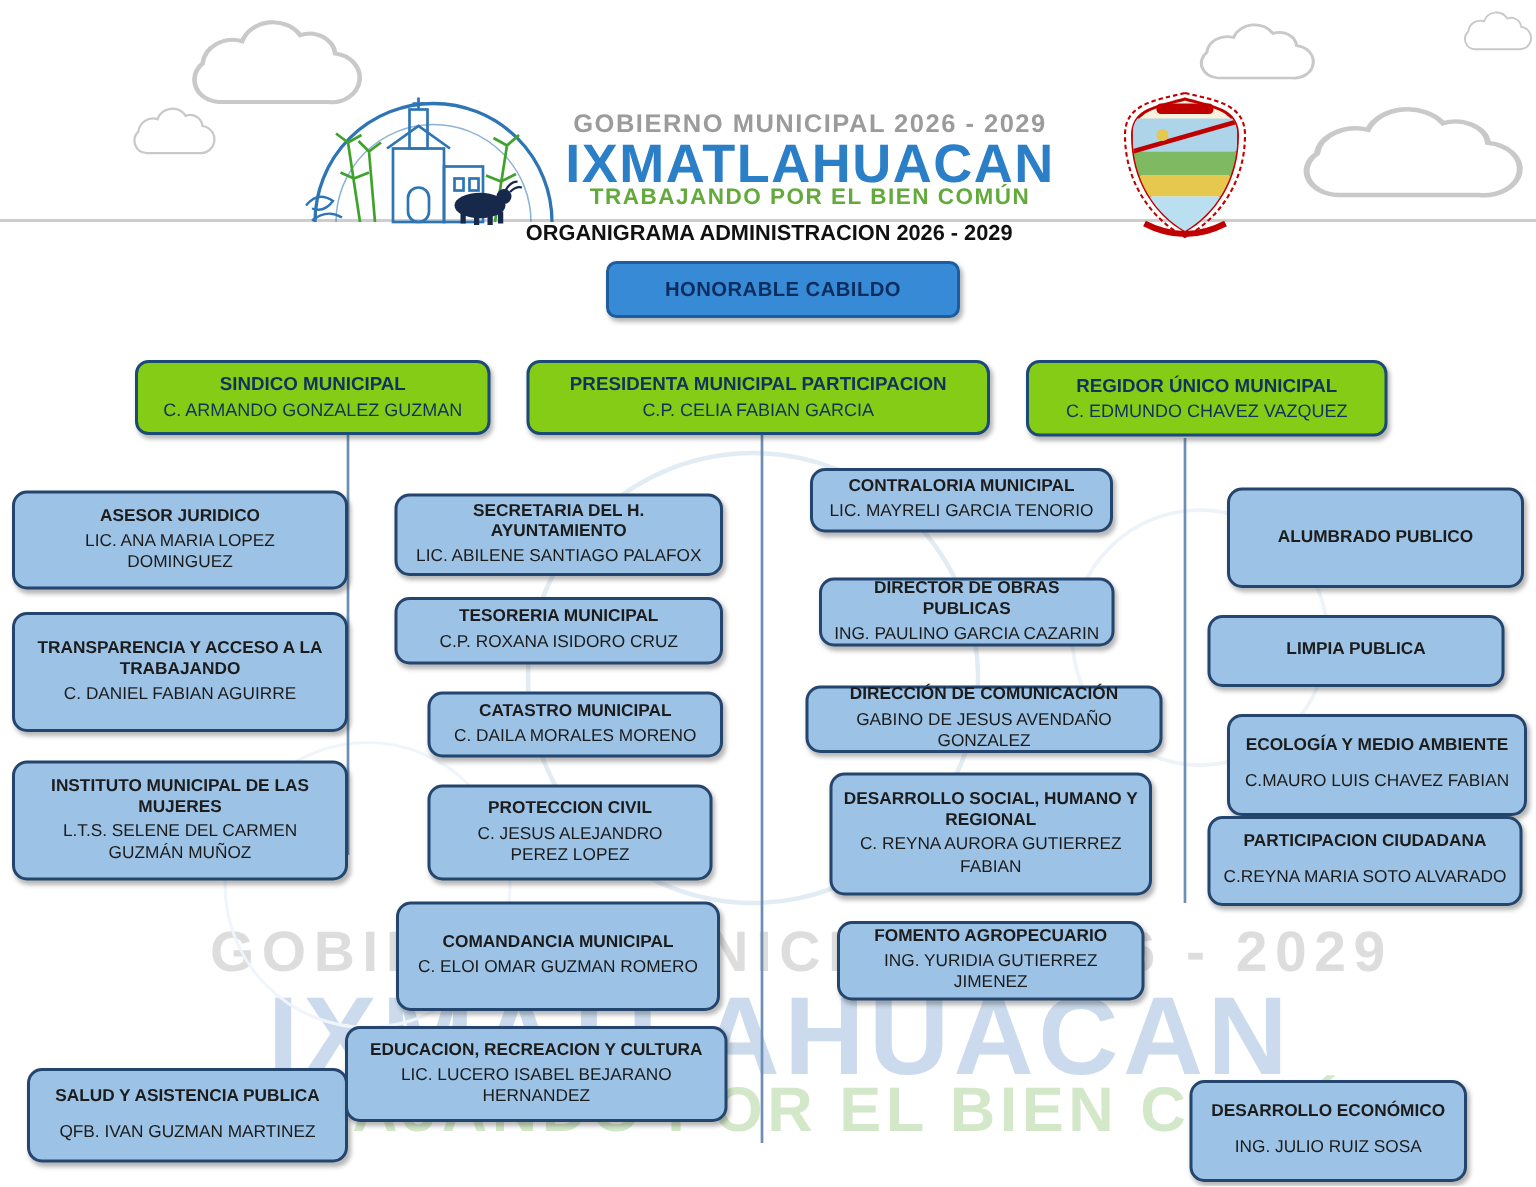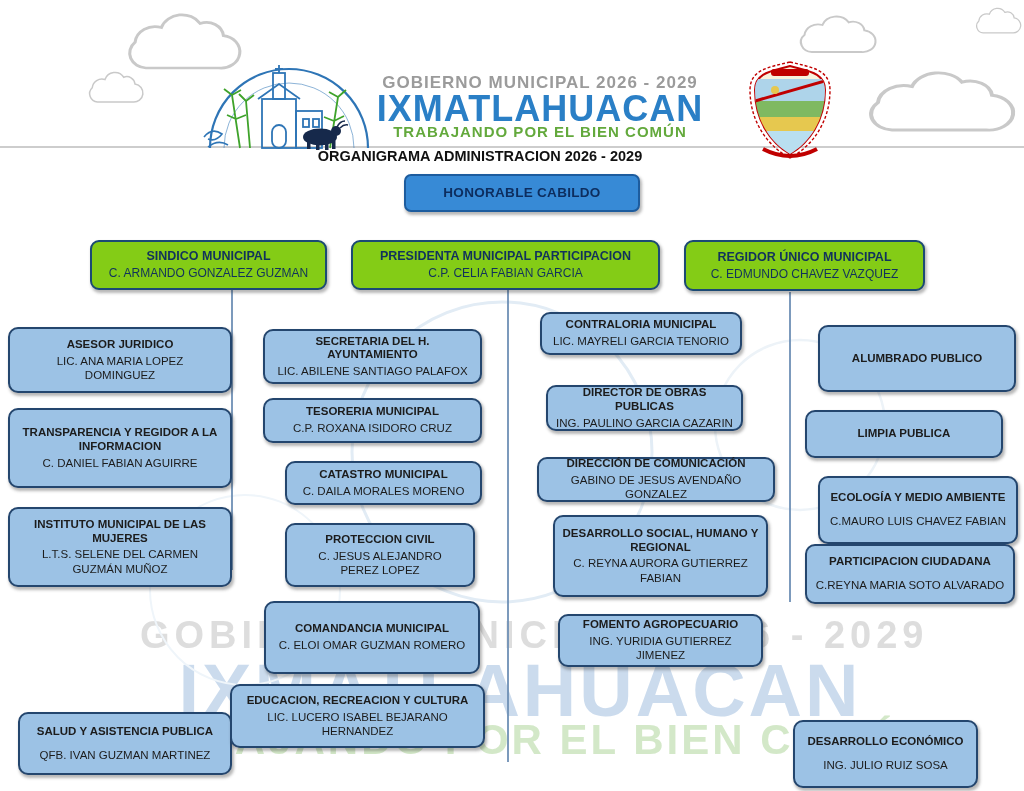--- a/index.html
+++ b/index.html
@@ -5,21 +5,21 @@
   html,body{margin:0;padding:0;background:#ffffff;}
   #stage{
     position:relative;width:1024px;height:791px;overflow:hidden;background:#ffffff;
     font-family:"Liberation Sans", sans-serif;
   }
   
   .hdr{position:absolute;text-align:center;z-index:3;white-space:nowrap;}
   .hdr-gov{left:320px;top:73px;width:440px;font-size:17px;font-weight:bold;color:#9b9b9b;letter-spacing:1px;}
   .hdr-muni{left:320px;top:88px;width:440px;font-size:36px;font-weight:bold;color:#2a7fc6;letter-spacing:1px;}
   .hdr-slogan{left:320px;top:123px;width:440px;font-size:15px;font-weight:bold;color:#63a93c;letter-spacing:1px;}
-  .hdr-doc{left:285px;top:148px;width:390px;font-size:14.5px;font-weight:bold;color:#111;z-index:3;}
+  .hdr-doc{left:285px;top:148px;width:390px;font-size:14.5px;font-weight:bold;color:#111;z-index:3;text-align:right;}
   
   .wm{position:absolute;text-align:center;font-weight:bold;z-index:1;white-space:nowrap;}
   .wm1{top:614px;left:140px;width:760px;font-size:38px;letter-spacing:5px;color:rgba(170,170,170,.40);}
   .wm2{top:648px;left:130px;width:780px;font-size:74px;letter-spacing:3px;color:rgba(125,165,210,.40);}
   .wm3{top:716px;left:100px;width:840px;font-size:42px;letter-spacing:3px;color:rgba(150,200,125,.42);}
   
   #decor{position:absolute;left:0;top:0;z-index:2;pointer-events:none;}
   
   .obox{
     position:absolute;display:flex;flex-direction:column;align-items:center;justify-content:center;
@@ -142,21 +142,21 @@
   <div class="obox dark" style="left:684px;top:240px;width:241px;height:51px">
     <div class="t">REGIDOR ÚNICO MUNICIPAL</div>
     <div class="n">C. EDMUNDO CHAVEZ VAZQUEZ</div>
   </div>
 
   <div class="obox child" style="left:8px;top:327px;width:224px;height:66px">
     <div class="t">ASESOR JURIDICO</div>
     <div class="n" style="max-width:160px">LIC. ANA MARIA LOPEZ DOMINGUEZ</div>
   </div>
   <div class="obox child" style="left:8px;top:408px;width:224px;height:80px">
-    <div class="t">TRANSPARENCIA Y REGIDOR A LA INFORMACION</div>
+    <div class="t">TRANSPARENCIA Y ACCESO A LA TRABAJANDO</div>
     <div class="n">C. DANIEL FABIAN AGUIRRE</div>
   </div>
   <div class="obox child" style="left:8px;top:507px;width:224px;height:80px">
     <div class="t">INSTITUTO MUNICIPAL DE LAS MUJERES</div>
     <div class="n" style="max-width:175px">L.T.S.  SELENE DEL CARMEN GUZMÁN MUÑOZ</div>
   </div>
   <div class="obox child gap" style="left:18px;top:712px;width:214px;height:63px">
     <div class="t">SALUD Y ASISTENCIA PUBLICA</div>
     <div class="n">QFB. IVAN GUZMAN MARTINEZ</div>
   </div>

